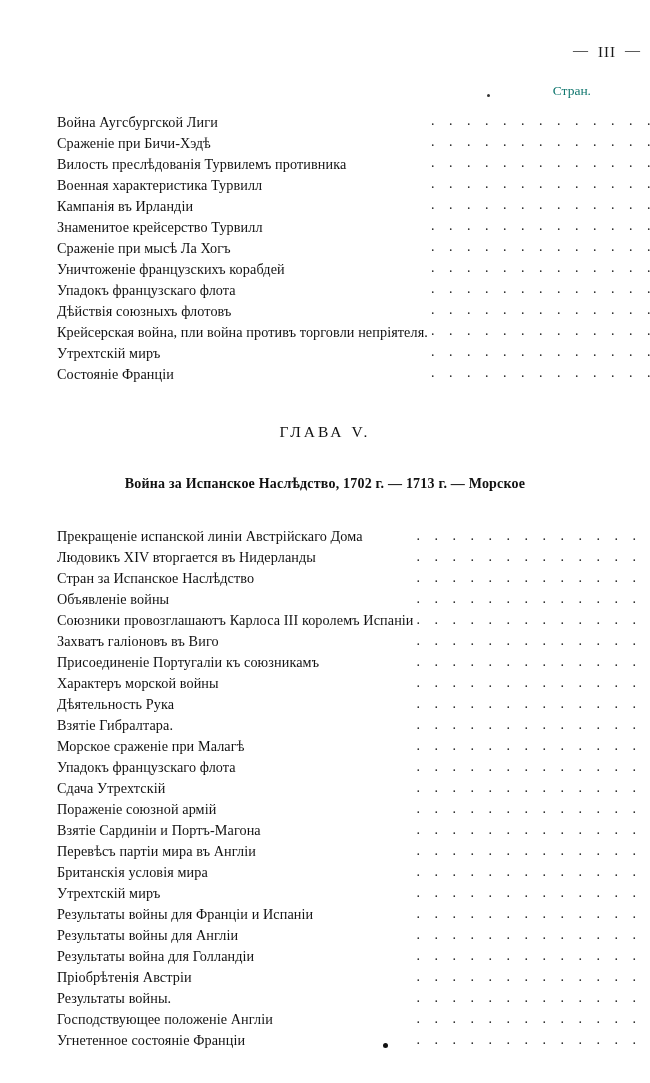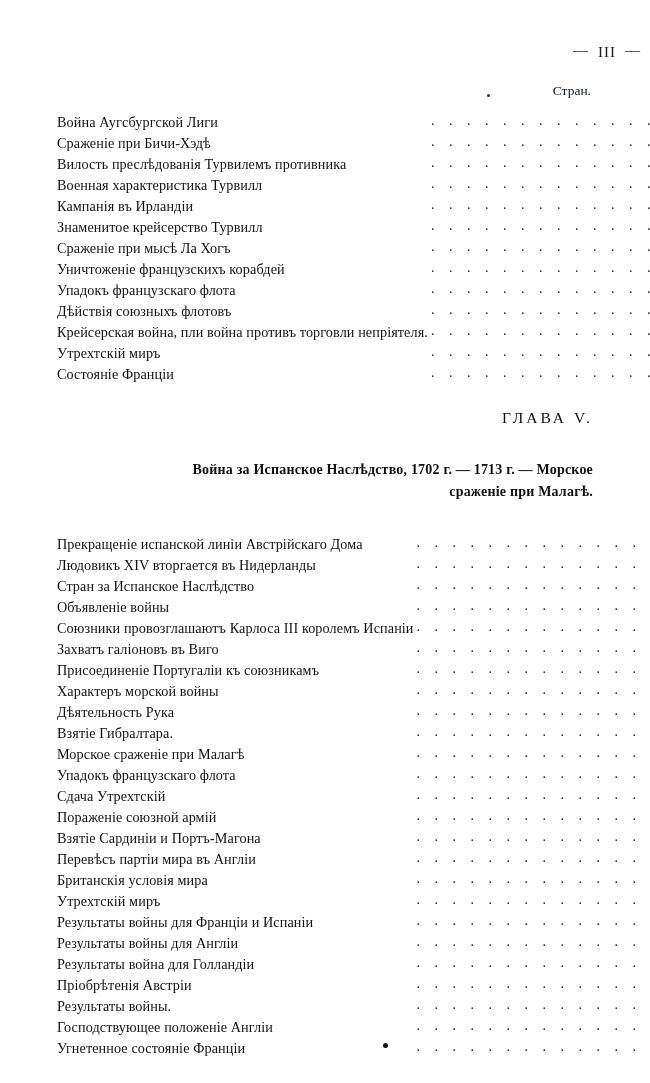--- a/index.html
+++ b/index.html
@@ -44,21 +44,21 @@
   }
   .content {
     padding: 0 57px 0 57px;
   }
   .col-head {
     text-align: right;
     font-size: 13.5px;
     margin-top: 22px;
     margin-bottom: 9px;
     padding-right: 2px;
-    color: #0f172a;
+    color: #0f766e;
   }
   table.toc {
     width: 100%;
     border-collapse: collapse;
     font-size: 14.2px;
     line-height: 1.0;
   }
   table.toc td {
     padding: 0;
     vertical-align: bottom;
@@ -82,22 +82,22 @@
     display: block;
     overflow: hidden;
     white-space: nowrap;
     letter-spacing: 5.5px;
     font-size: 14px;
     color: #222;
     padding-left: 3px;
     transform: translateY(-1px);
   }
   .chapter-block {
-    margin-top: 28px;
-    text-align: right;
+    margin-top: 42px;
+    text-align: center;
   }
   .chapter-label {
     font-size: 15.5px;
     letter-spacing: 3px;
   }
   .chapter-title {
     margin-top: 32px;
     font-size: 14px;
     font-weight: bold;
     line-height: 1.55;
@@ -214,21 +214,20 @@
               <span class="dots">. . . . . . . . . . . . . . . . . . . . . . . . . . . . . . . . . . . . . . . . . . . . . . . . . . . . . . . . . . . . . . . . . . . . . .</span>
             </td>
           </tr>
         </tbody>
     </table>
 
     <div class="chapter-block">
       <div class="chapter-label">ГЛАВА V.</div>
       <div class="chapter-title">
         <span class="line1">Война за Испанское Наслѣдство, 1702 г. — 1713 г. — Морское</span>
-        <span class="line2">сраженіе при Малагѣ.</span>
       </div>
     </div>
 
     <table class="toc second-list">
       <tbody id="list-two">
           <tr class="entry-row">
             <td class="label">Прекращеніе испанской линіи Австрійскаго Дома</td>
             <td class="leader">
               <span class="dots">. . . . . . . . . . . . . . . . . . . . . . . . . . . . . . . . . . . . . . . . . . . . . . . . . . . . . . . . . . . . . . . . . . . . . .</span>
             </td>

